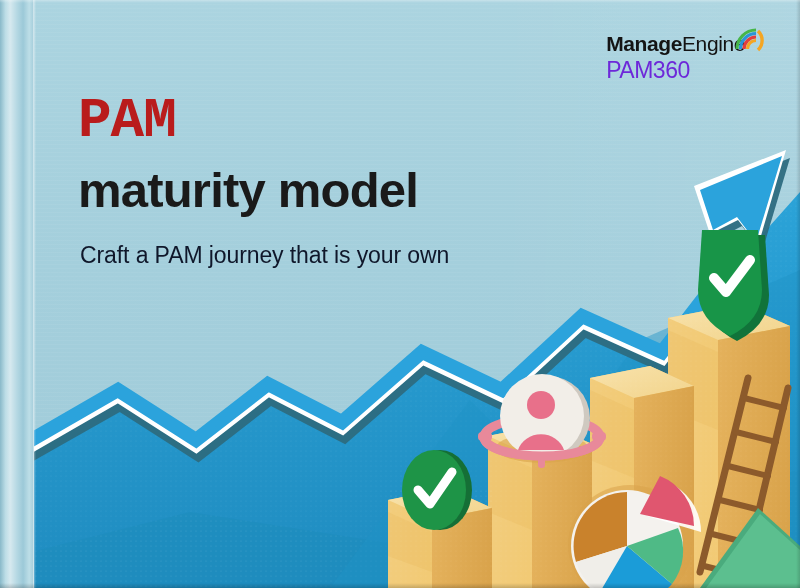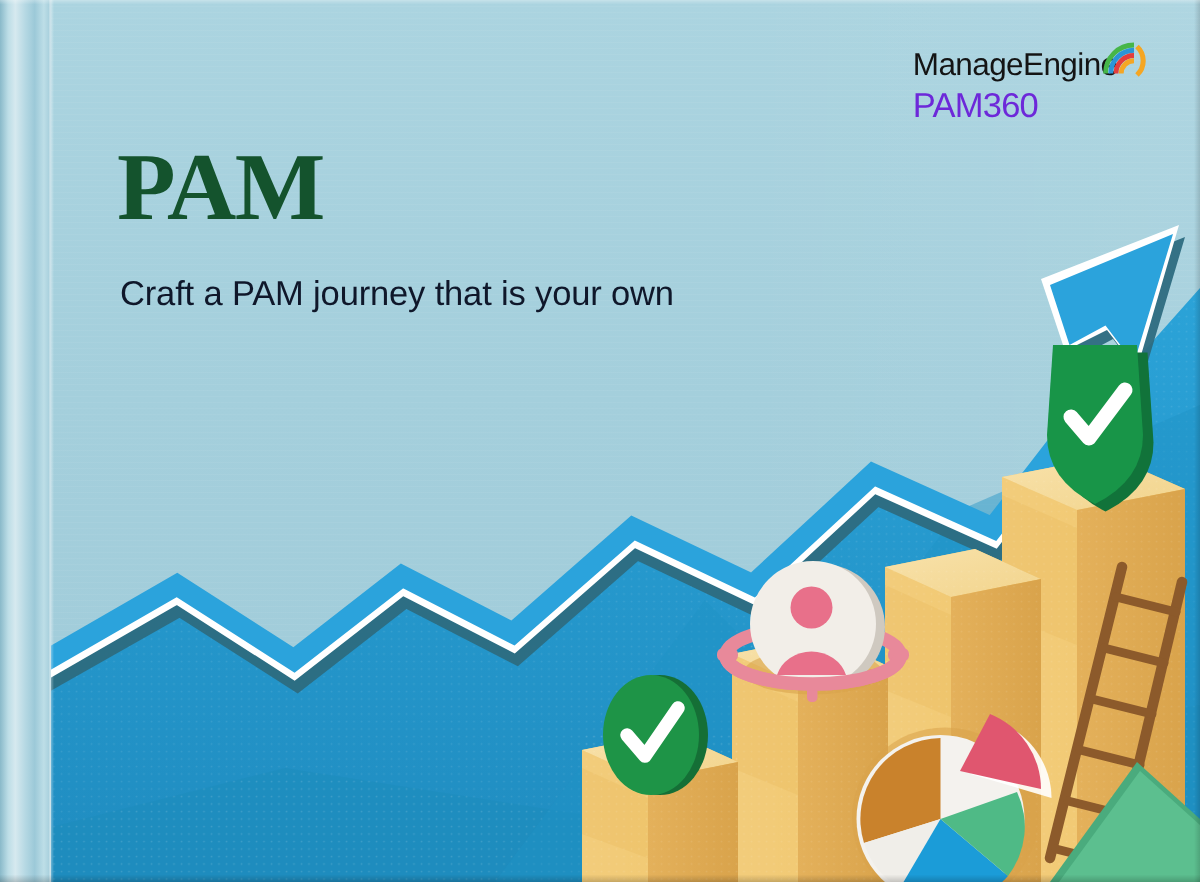--- a/index.html
+++ b/index.html
@@ -67,39 +67,39 @@
     background:linear-gradient(180deg,rgba(255,255,255,0.30),rgba(255,255,255,0));
     z-index:45;
   }
 
   
   .art{position:absolute;left:0;top:0;width:800px;height:588px;z-index:10;}
 
   
   .titles{position:absolute;left:78px;top:96px;z-index:30;}
   .t-pam{
-    font-size:64px;line-height:0.92;font-weight:800;letter-spacing:-1px;
-    color:#14532d;margin:0;
-    font-family:Liberation Serif, serif;
+    font-size:56px;line-height:0.92;font-weight:800;letter-spacing:-1px;
+    color:#b91c1c;margin:0;
+    font-family:Liberation Mono, monospace;
   }
   .t-sub{
     font-size:49px;line-height:1.0;font-weight:700;letter-spacing:-0.8px;
     color:#1a1a1a;margin:18px 0 0 0;
     font-family:"Liberation Sans","DejaVu Sans",sans-serif;
   }
   .t-tag{
     font-size:23px;line-height:1.2;font-weight:400;letter-spacing:-0.1px;
     color:#0f172a;margin:27px 0 0 2px;
     font-family:"Liberation Sans","DejaVu Sans",sans-serif;
   }
 
   
   .logo{position:absolute;right:55px;top:32px;z-index:30;text-align:left;}
   .logo-row{position:relative;display:block;height:24px;white-space:nowrap;}
-  .lg-manage{font-size:21px;font-weight:400;color:#141414;letter-spacing:-0.4px;
+  .lg-manage{font-size:21px;font-weight:700;color:#141414;letter-spacing:-0.4px;
     font-family:"Liberation Sans","DejaVu Sans",sans-serif;}
   .lg-engine{font-size:21px;font-weight:400;color:#141414;letter-spacing:-0.4px;
     font-family:"Liberation Sans","DejaVu Sans",sans-serif;}
   .lg-arc{position:absolute;right:-19px;top:-10px;width:30px;height:30px;}
   .lg-pam{font-size:23px;font-weight:400;color:#6d28d9;letter-spacing:-0.5px;
     margin-top:2px;line-height:1.05;
     font-family:"Liberation Sans","DejaVu Sans",sans-serif;}
 </style>
 </head>
 <body>
@@ -274,20 +274,21 @@
   </svg>
 
   <div class="spine"></div>
   <div class="spine-edge"></div>
   <div class="cover-edge-r"></div>
   <div class="cover-edge-b"></div>
   <div class="cover-edge-t"></div>
 
   <div class="titles">
     <div class="t-pam">PAM</div>
+    <div class="t-sub">maturity model</div>
     <div class="t-tag">Craft a PAM journey that is your own</div>
   </div>
 
   <div class="logo">
     <div class="logo-row">
       <span class="lg-manage">Manage</span><span class="lg-engine">Engine</span>
       <svg class="lg-arc" viewBox="0 0 30 30">
         <path d="M3,27 A19,19 0 0 1 22,8" fill="none" stroke="#46b649" stroke-width="3.2"></path>
         <path d="M6.5,27 A15.5,15.5 0 0 1 22,11.5" fill="none" stroke="#2b95d6" stroke-width="3.2"></path>
         <path d="M10,27 A12,12 0 0 1 22,15" fill="none" stroke="#e23d3d" stroke-width="3.2"></path>

